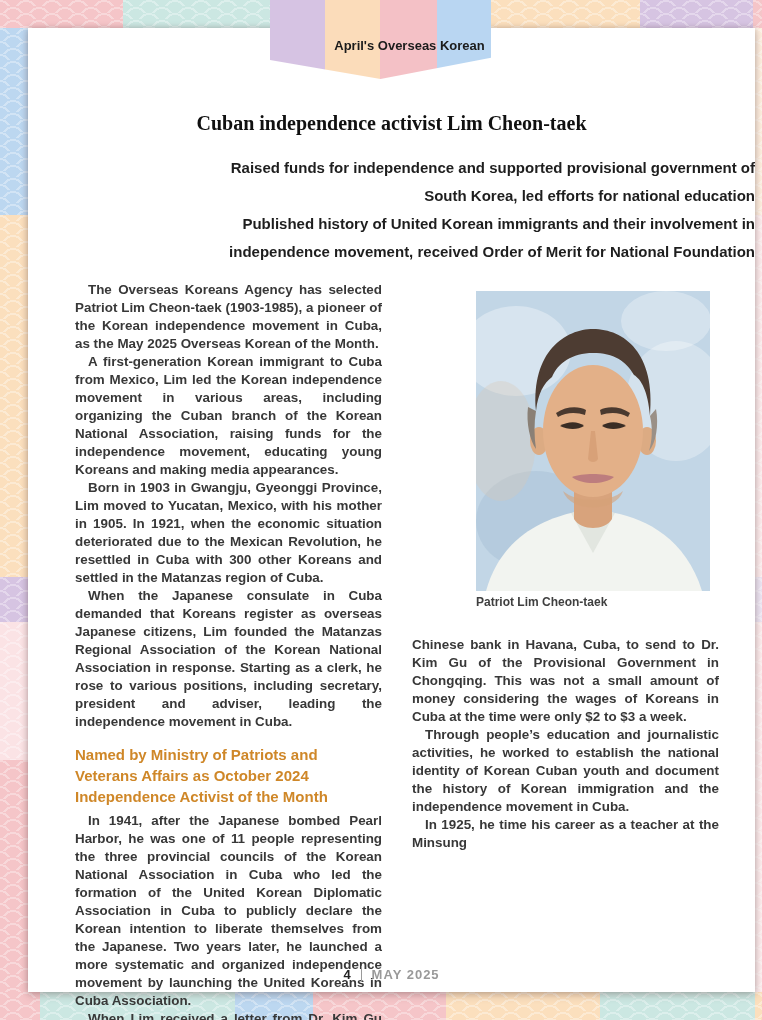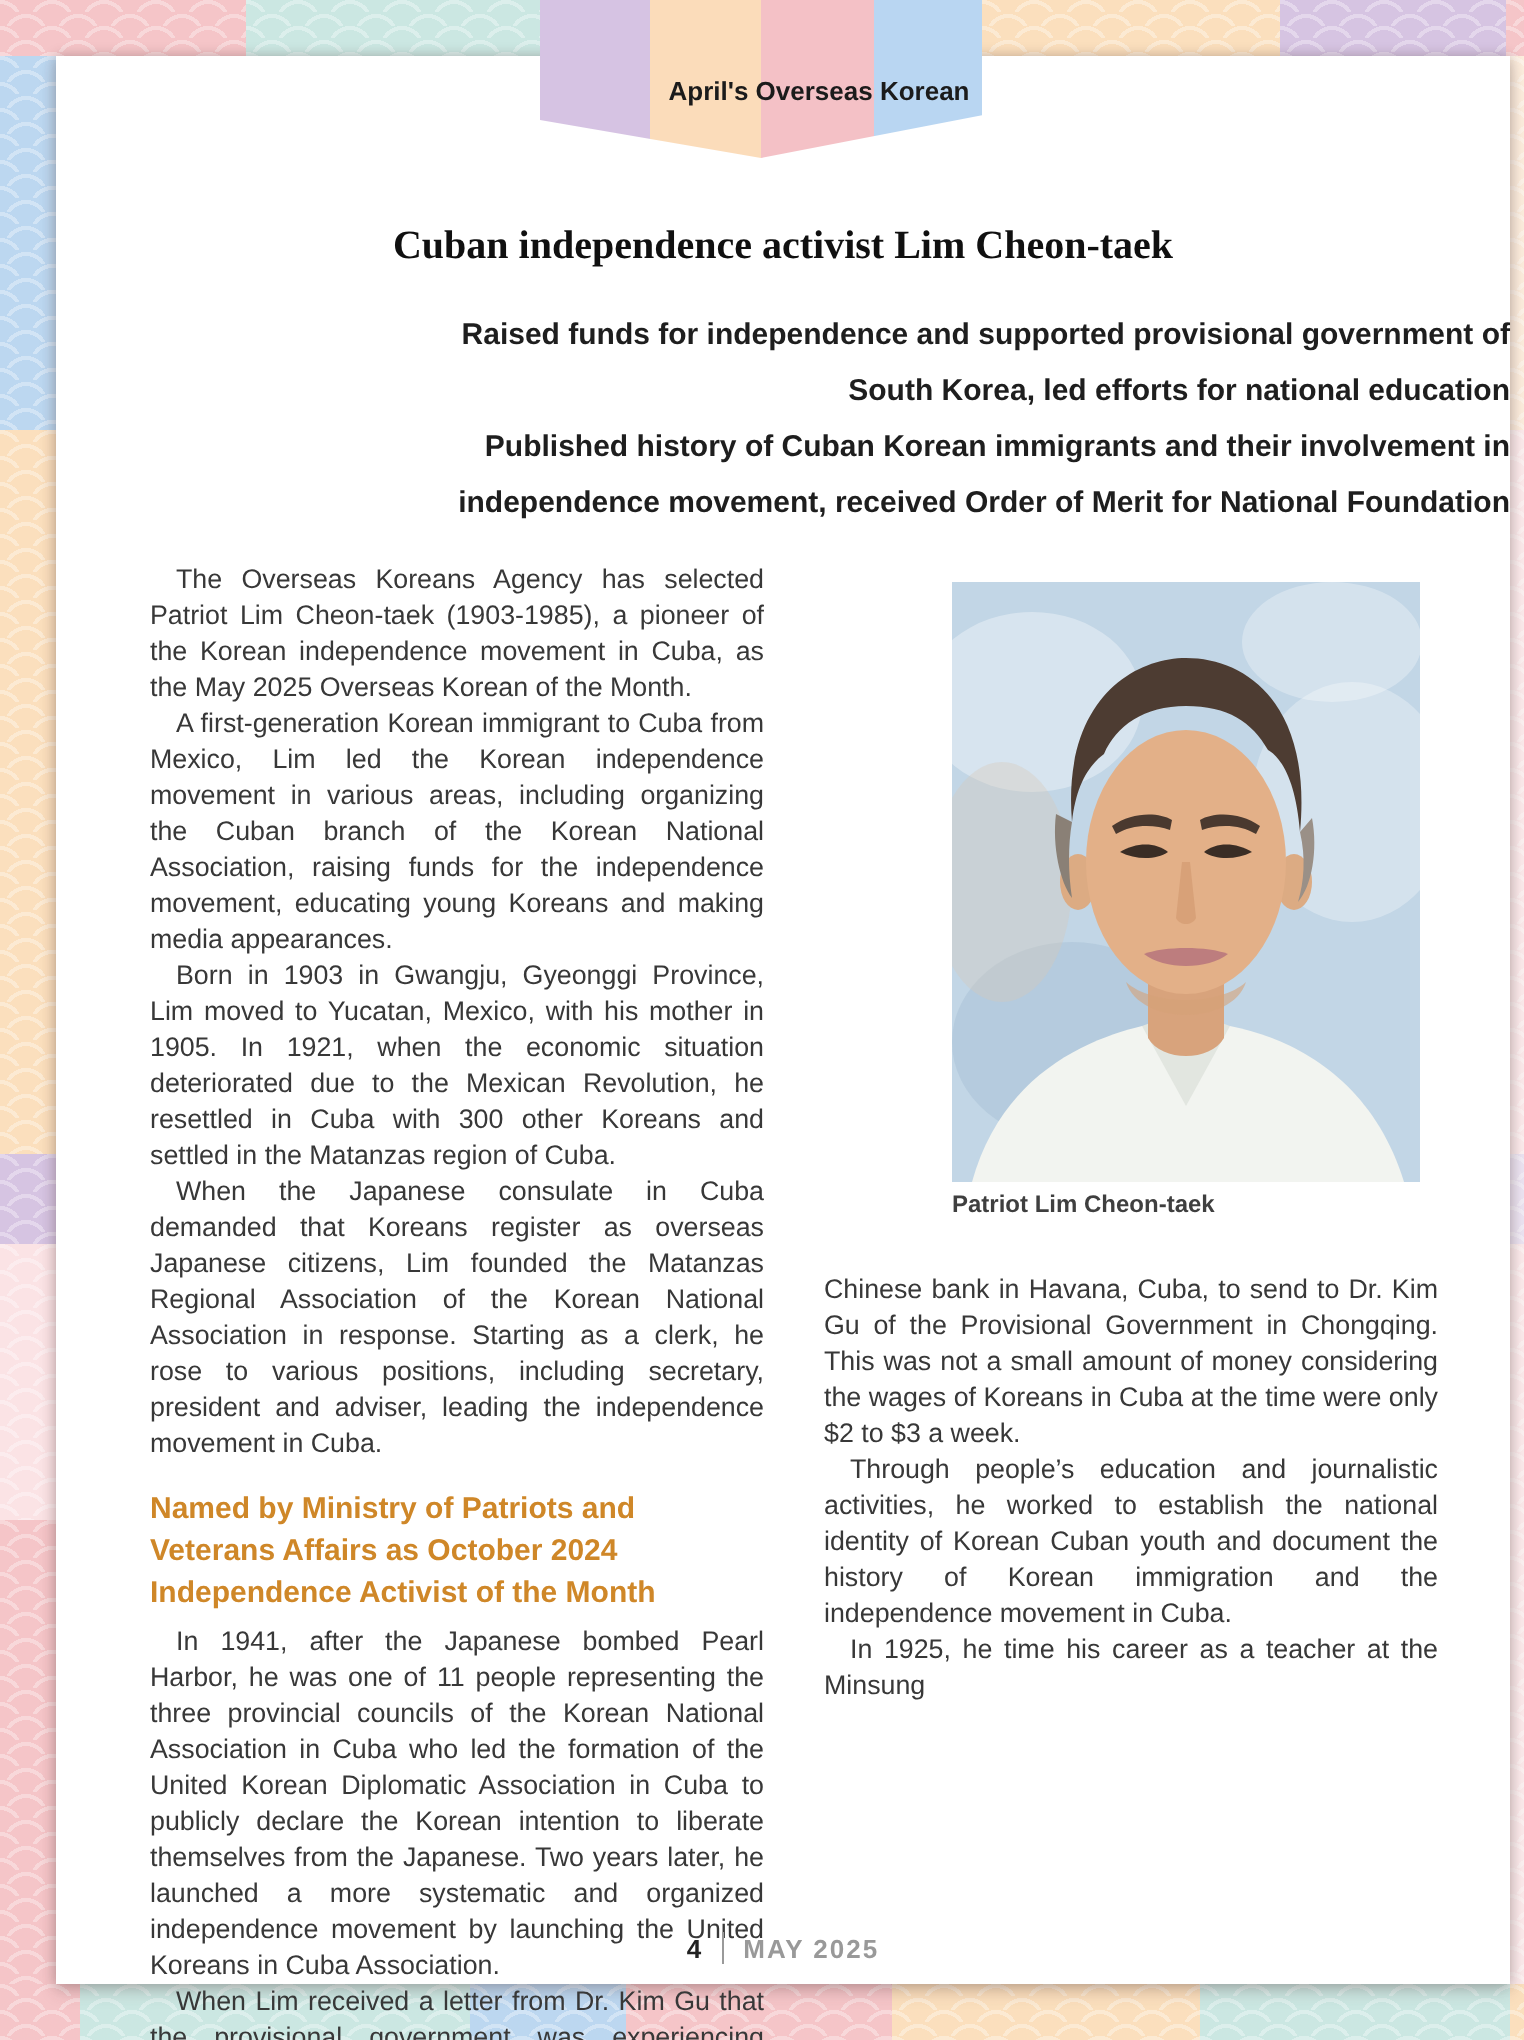--- a/index.html
+++ b/index.html
@@ -56,21 +56,21 @@
     position:absolute; left:0; top:126px; width:100%;
     text-align:right; font-weight:bold; font-size:15px;
     line-height:28px; color:#1e1e1e;
   }
   
   .col{
     position:absolute; width:307px;
     font-size:13.4px; line-height:18px; color:#383838;
     text-align:justify;
   }
-  .col p{margin:0;}
+  .col p{margin:0;font-weight:bold;}
   .col p.indent{text-indent:13px;}
   .col-left{left:47px; top:253px;}
   .col-right-text{left:384px; top:608px;}
   .section-heading{
     margin:13px 0 5px 0 !important;
     font-size:15px; line-height:21px; font-weight:bold;
     color:var(--heading-orange); text-align:left;
   }
   
   .portrait{
@@ -120,21 +120,21 @@
   <div class="tile c-teal" style="left:600px;top:992px;width:155px;height:28px;"></div>
   <div class="tile c-peach" style="left:755px;top:992px;width:7px;height:28px;"></div>
 
   <div class="page">
 
     <div class="title">Cuban independence activist Lim Cheon-taek</div>
 
     <div class="subtitle">
       <div>Raised funds for independence and supported provisional government of</div>
       <div>South Korea, led efforts for national education</div>
-      <div>Published history of Cuban Korean immigrants and their involvement in</div>
+      <div>Published history of United Korean immigrants and their involvement in</div>
       <div>independence movement, received Order of Merit for National Foundation</div>
     </div>
 
     <div class="col col-left">
       <p class="indent">The Overseas Koreans Agency has selected Patriot Lim Cheon-taek (1903-1985), a pioneer of the Korean independence movement in Cuba, as the May 2025 Overseas Korean of the Month.</p>
       <p class="indent">A first-generation Korean immigrant to Cuba from Mexico, Lim led the Korean independence movement in various areas, including organizing the Cuban branch of the Korean National Association, raising funds for the independence movement, educating young Koreans and making media appearances.</p>
       <p class="indent">Born in 1903 in Gwangju, Gyeonggi Province, Lim moved to Yucatan, Mexico, with his mother in 1905. In 1921, when the economic situation deteriorated due to the Mexican Revolution, he resettled in Cuba with 300 other Koreans and settled in the Matanzas region of Cuba.</p>
       <p class="indent">When the Japanese consulate in Cuba demanded that Koreans register as overseas Japanese citizens, Lim founded the Matanzas Regional Association of the Korean National Association in response. Starting as a clerk, he rose to various positions, including secretary, president and adviser, leading the independence movement in Cuba.</p>
       <p class="section-heading">Named by Ministry of Patriots and Veterans Affairs as October 2024 Independence Activist of the Month</p>
       <p class="indent">In 1941, after the Japanese bombed Pearl Harbor, he was one of 11 people representing the three provincial councils of the Korean National Association in Cuba who led the formation of the United Korean Diplomatic Association in Cuba to publicly declare the Korean intention to liberate themselves from the Japanese. Two years later, he launched a more systematic and organized independence movement by launching the United Koreans in Cuba Association.</p>

